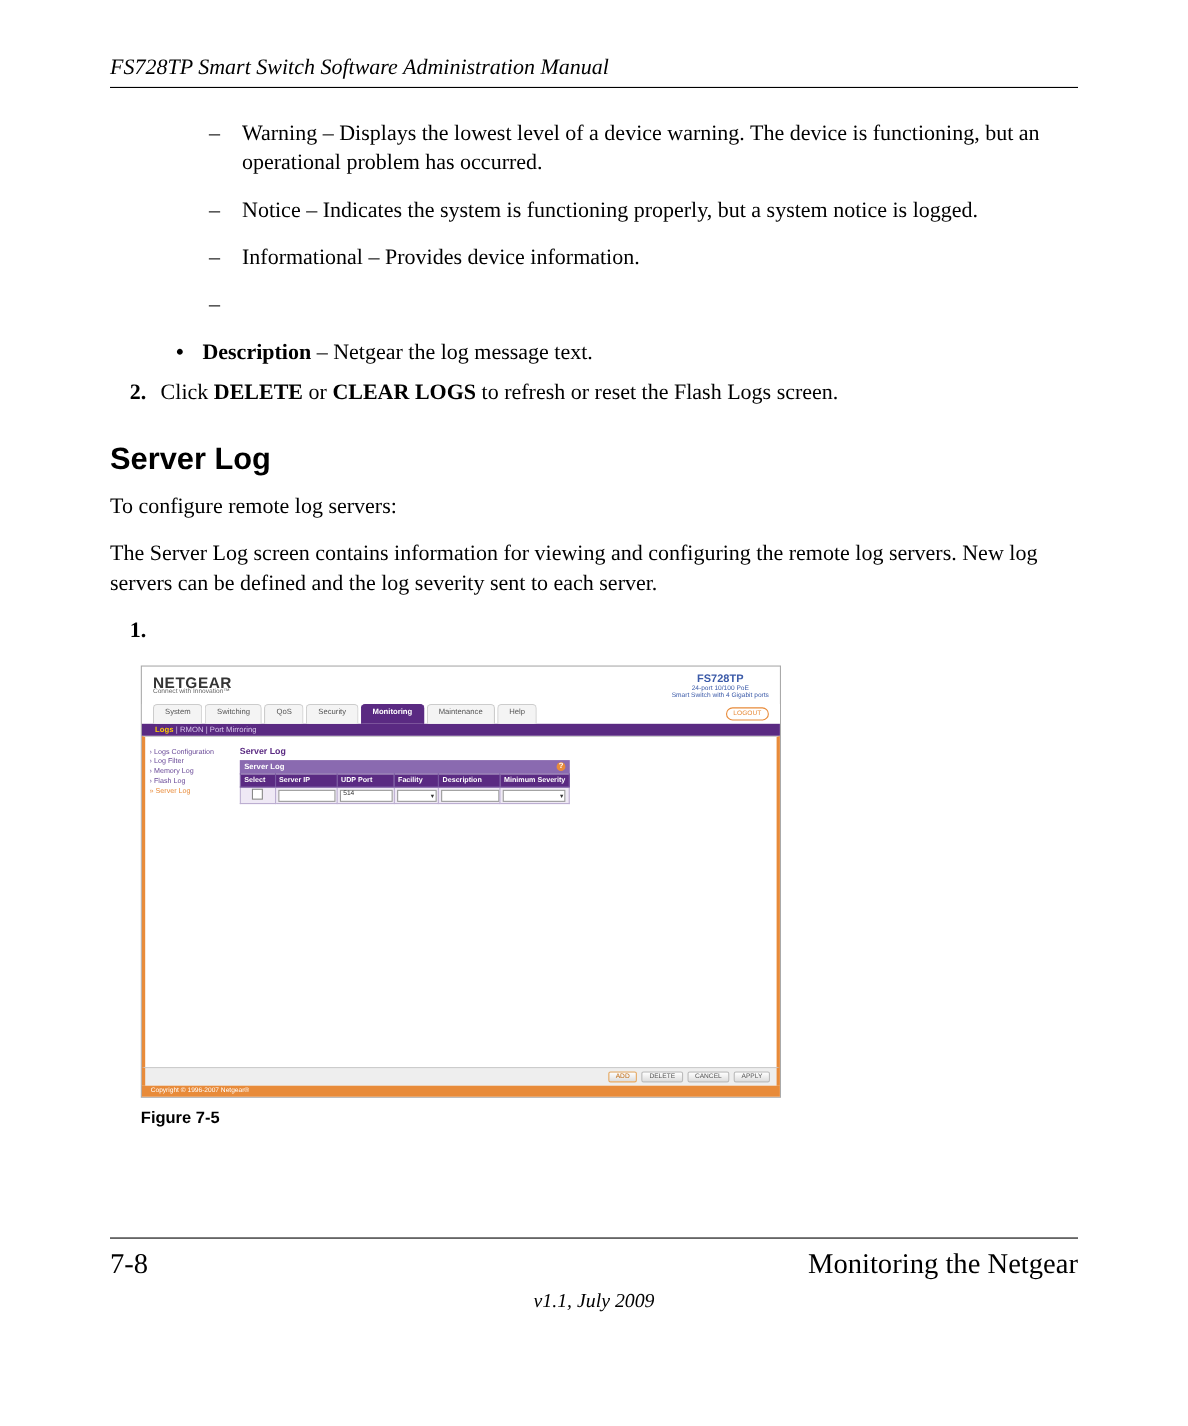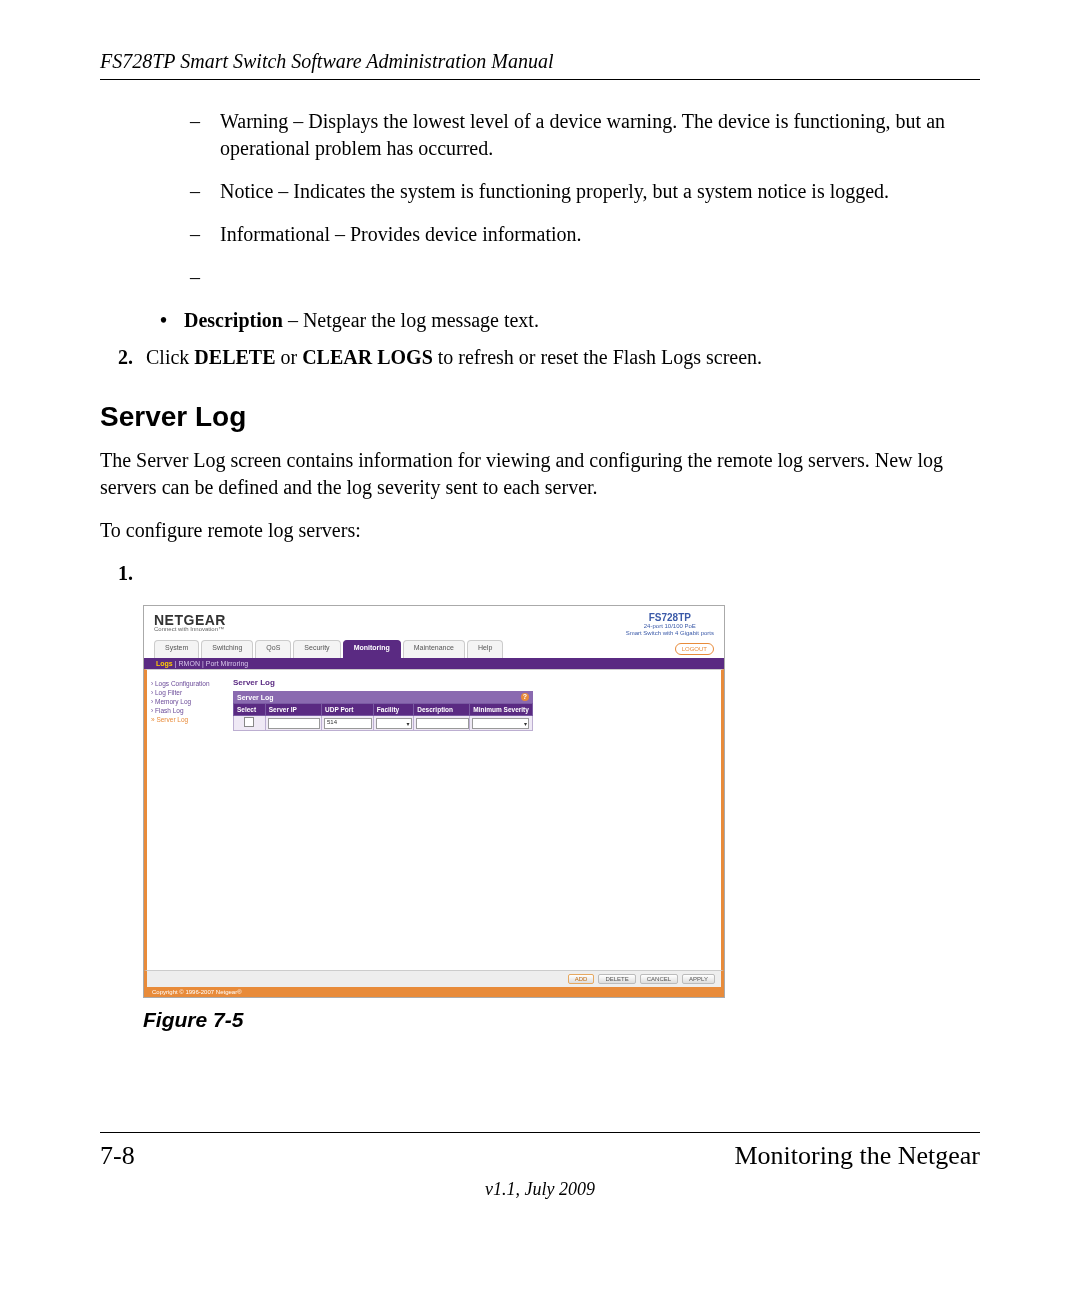--- a/index.html
+++ b/index.html
@@ -72,21 +72,21 @@
   }
   .para {
     font-size: 20px;
     line-height: 1.35;
     margin-bottom: 16px;
   }
   b { font-weight: bold; }
 
   
   .figure-wrap {
-    margin: 14px 0 6px 43px;
+    margin: 14px 0 6px 28px;
   }
   .screenshot {
     width: 580px;
     border: 1px solid #aaa;
     background: #fff;
     font-family: Arial, Helvetica, sans-serif;
     font-size: 8px;
     color: #333;
   }
   .ss-top {
@@ -254,23 +254,22 @@
   .ss-btn.primary { color:#c06a10; border-color:#e6a860;}
   .ss-footer {
     background: #e88b3a;
     color: #fff;
     font-size: 6px;
     padding: 2px 8px;
   }
   .fig-caption {
     font-family: Arial, Helvetica, sans-serif;
     font-weight: bold;
-    font-size: 21px;
+    font-size: 15px;
     margin-top: 10px;
-    font-style: italic;
   }
   .page-footer {
     margin-top: 100px;
     border-top: 1.5px solid #000;
     padding-top: 8px;
     font-size: 26px;
     display: flex;
     justify-content: space-between;
   }
   .page-footer-center {
@@ -315,22 +314,22 @@
     <div class="num-item">
       <span class="num">2.</span>
       <span>
         <span>Click </span><b>DELETE</b><span> or </span><b>CLEAR LOGS</b><span> to refresh or reset the Flash Logs screen.</span>
       </span>
     </div>
   </div>
 
   <h2 class="section">Server Log</h2>
 
+  <div class="para">To configure remote log servers:</div>
   <div class="para">The Server Log screen contains information for viewing and configuring the remote log servers. New log servers can be defined and the log severity sent to each server.</div>
-  <div class="para">To configure remote log servers:</div>
 
   <div class="num-list">
     <div class="num-item">
       <span class="num">1.</span>
     </div>
   </div>
 
   <div class="figure-wrap">
     <div class="screenshot">
       <div class="ss-top">

